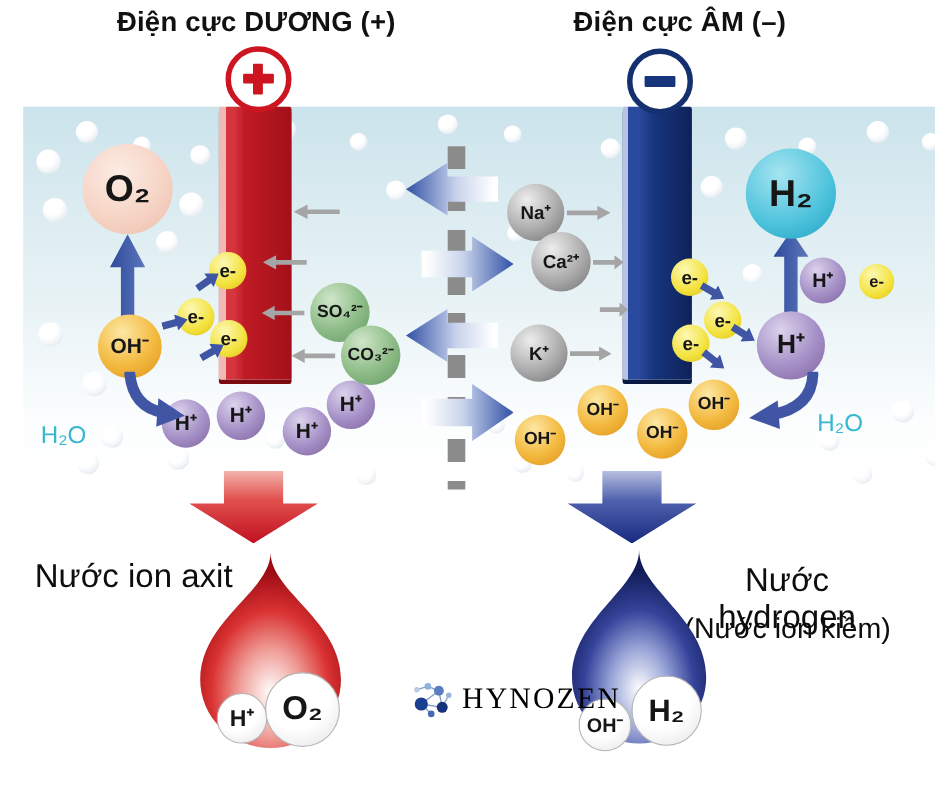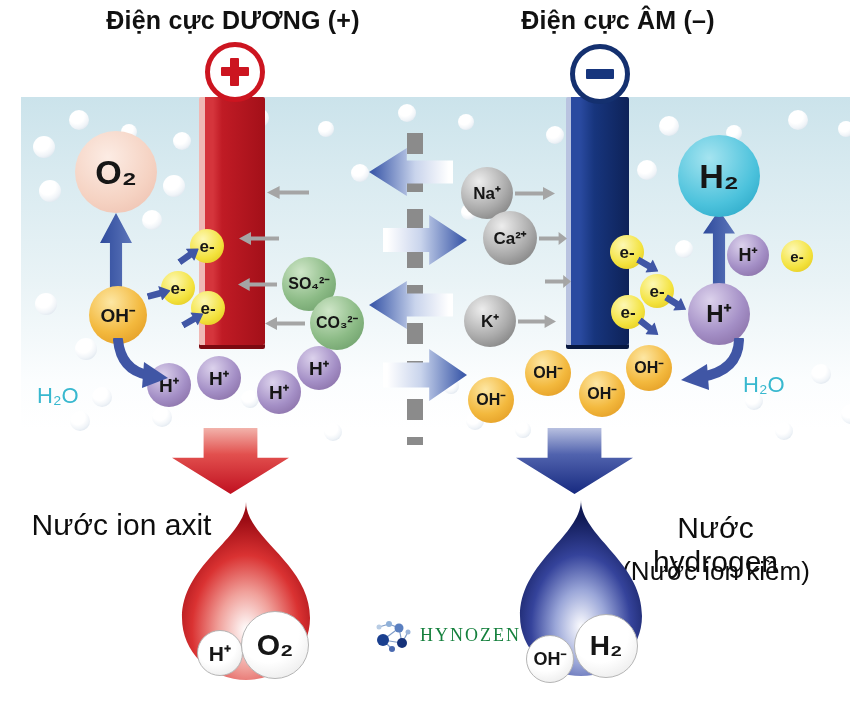--- a/index.html
+++ b/index.html
@@ -62,21 +62,21 @@
   
   .downarrow{position:absolute;width:117px;height:66px;z-index:5;
      clip-path:polygon(27% 0,73% 0,73% 45%,100% 45%,50% 100%,0 45%,27% 45%);}
   .downarrow.red{background:linear-gradient(180deg,#f2b3ab 0%,#e2504e 40%,#c01020 100%);}
   .downarrow.blue{background:linear-gradient(180deg,#b8c0e0 0%,#5163ae 40%,#172a80 100%);}
   .h2o{position:absolute;font-size:22px;font-weight:normal;color:#38b8cf;z-index:5;}
   .outlabel{position:absolute;text-align:center;z-index:6;color:#0d0d0d;}
   .curve{position:absolute;z-index:5;}
   .dropsvg{position:absolute;z-index:6;}
   .logo{position:absolute;left:352px;top:617px;display:flex;align-items:center;gap:7px;z-index:8;}
-  .logo-text{font-family:"Liberation Serif",serif;font-size:18px;letter-spacing:2px;color:#15803d;}
+  .logo-text{font-family:"Liberation Serif",serif;font-size:27px;letter-spacing:2px;color:#000000;}
 </style>
 </head>
 <body>
 
 <div class="stage">
 
   <div class="water"></div>
   <div id="bubble-layer">
       <div class="bubble" style="left: 48px; top: 110px; width: 20px; height: 20px;"></div>
       <div class="bubble" style="left: 100px; top: 124px; width: 16px; height: 16px;"></div>

